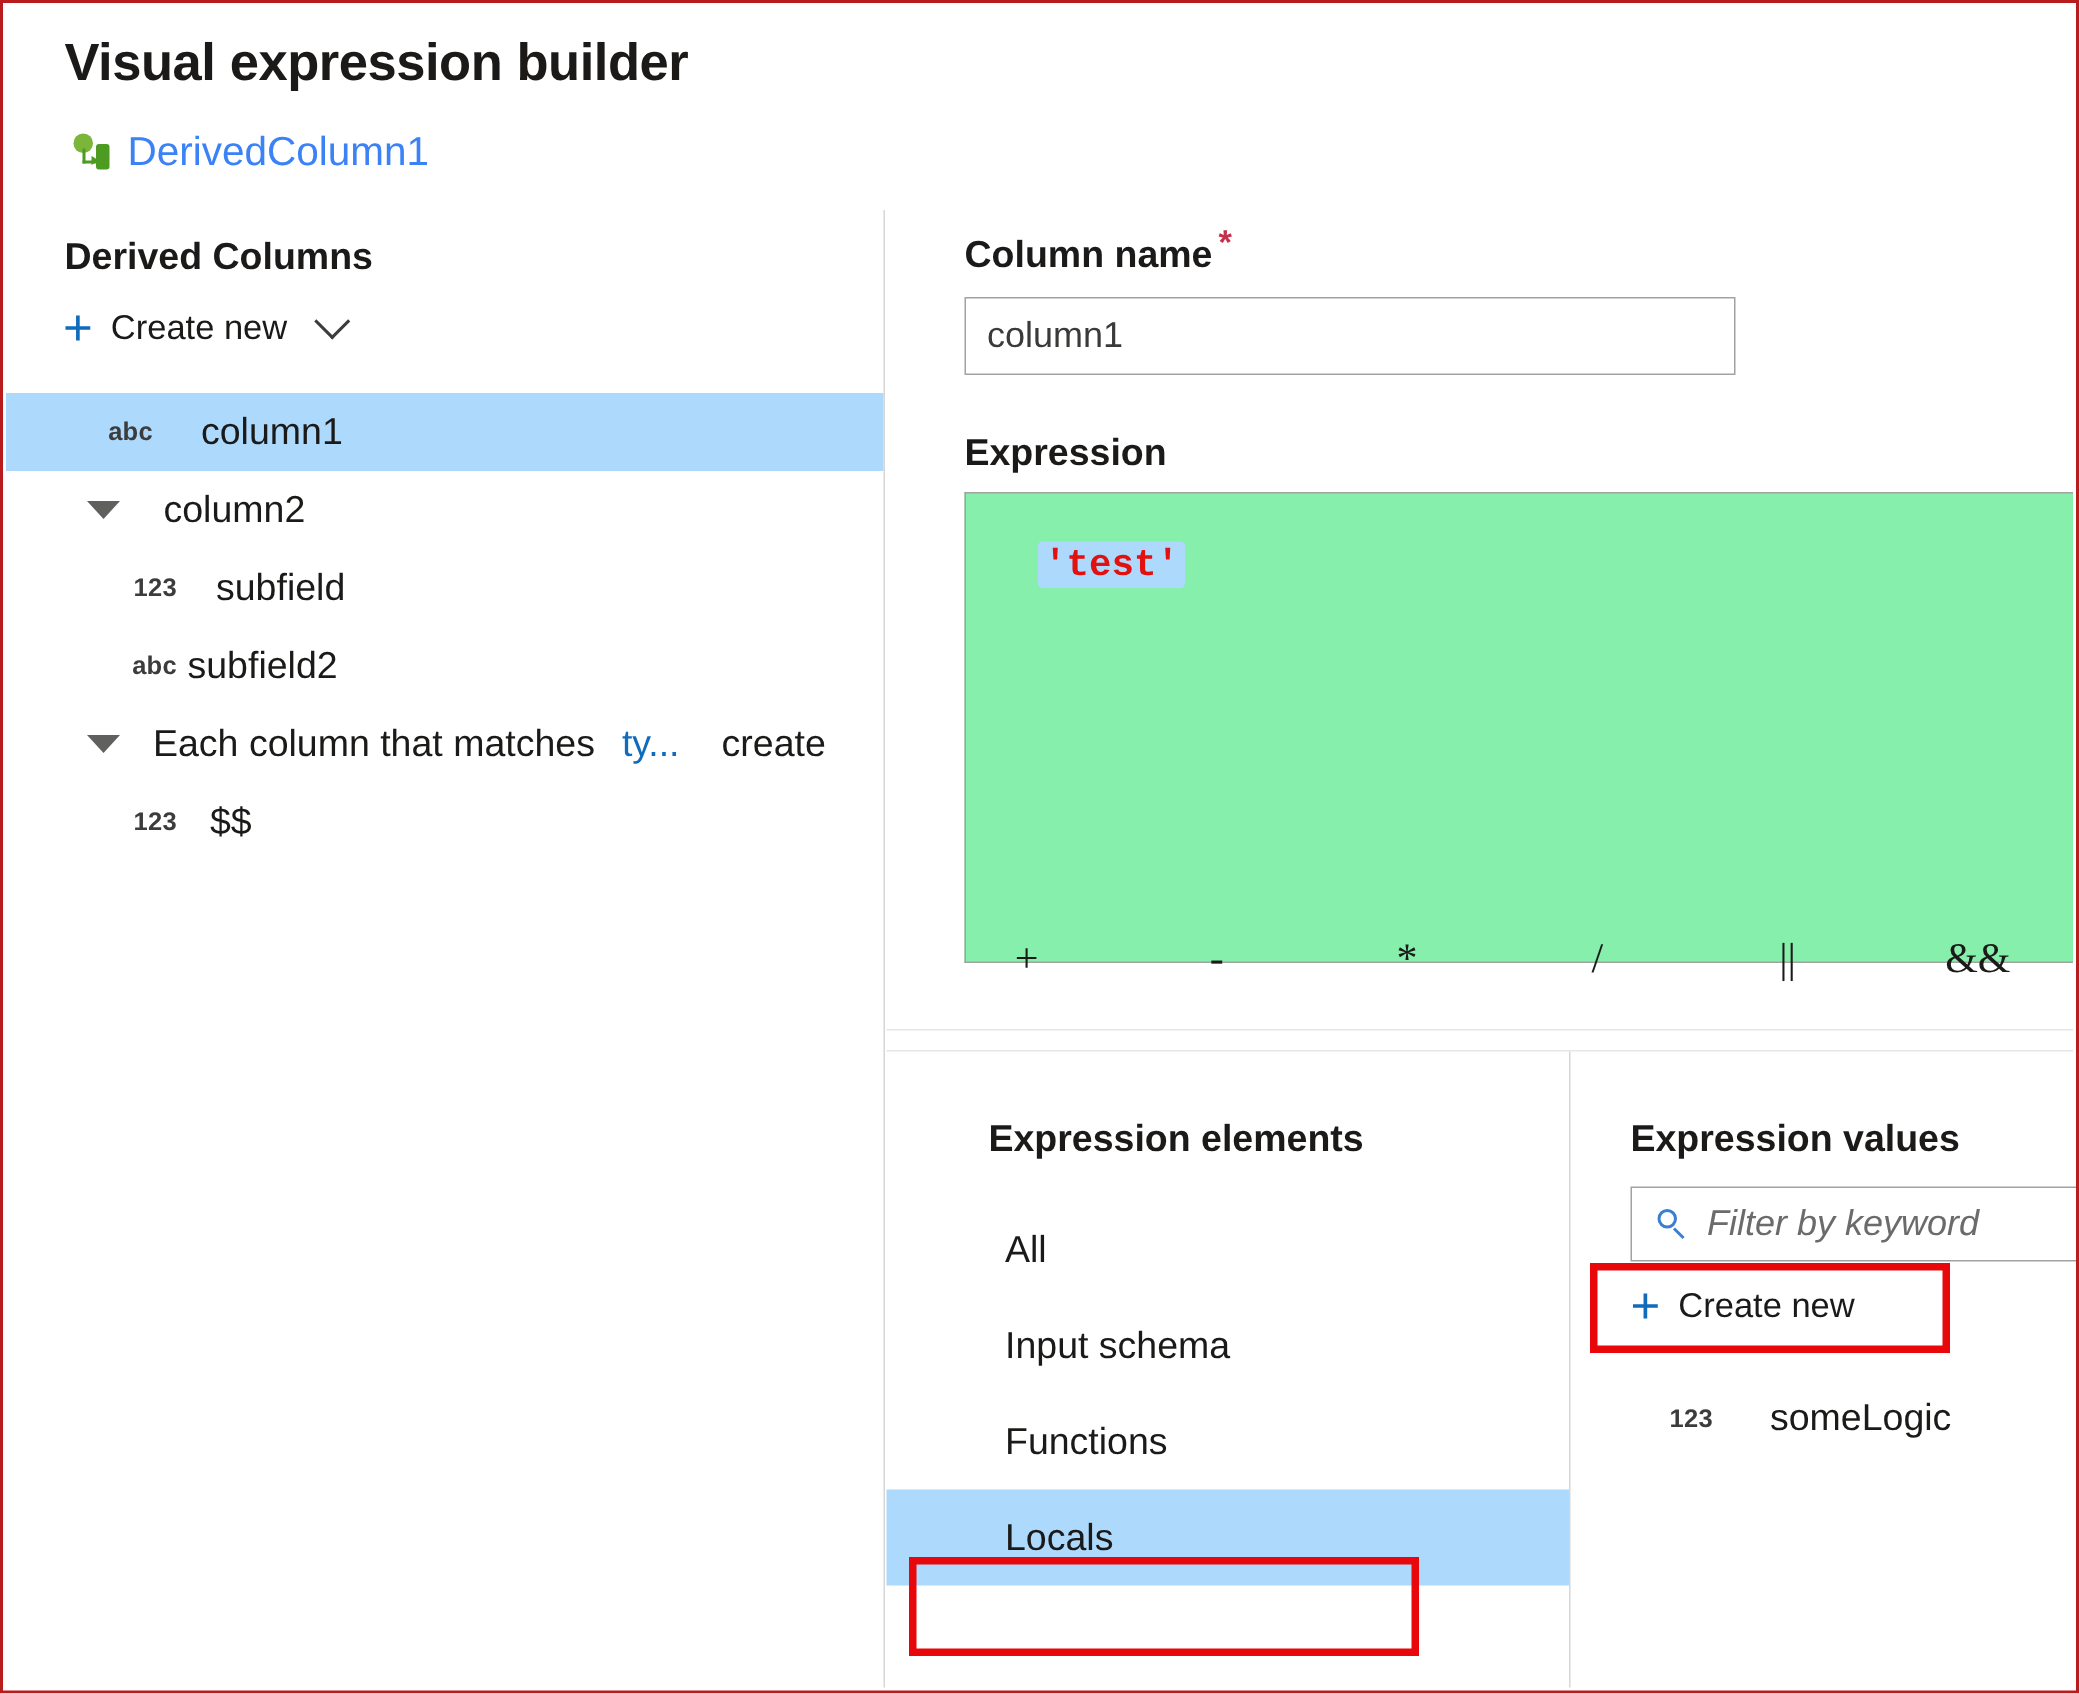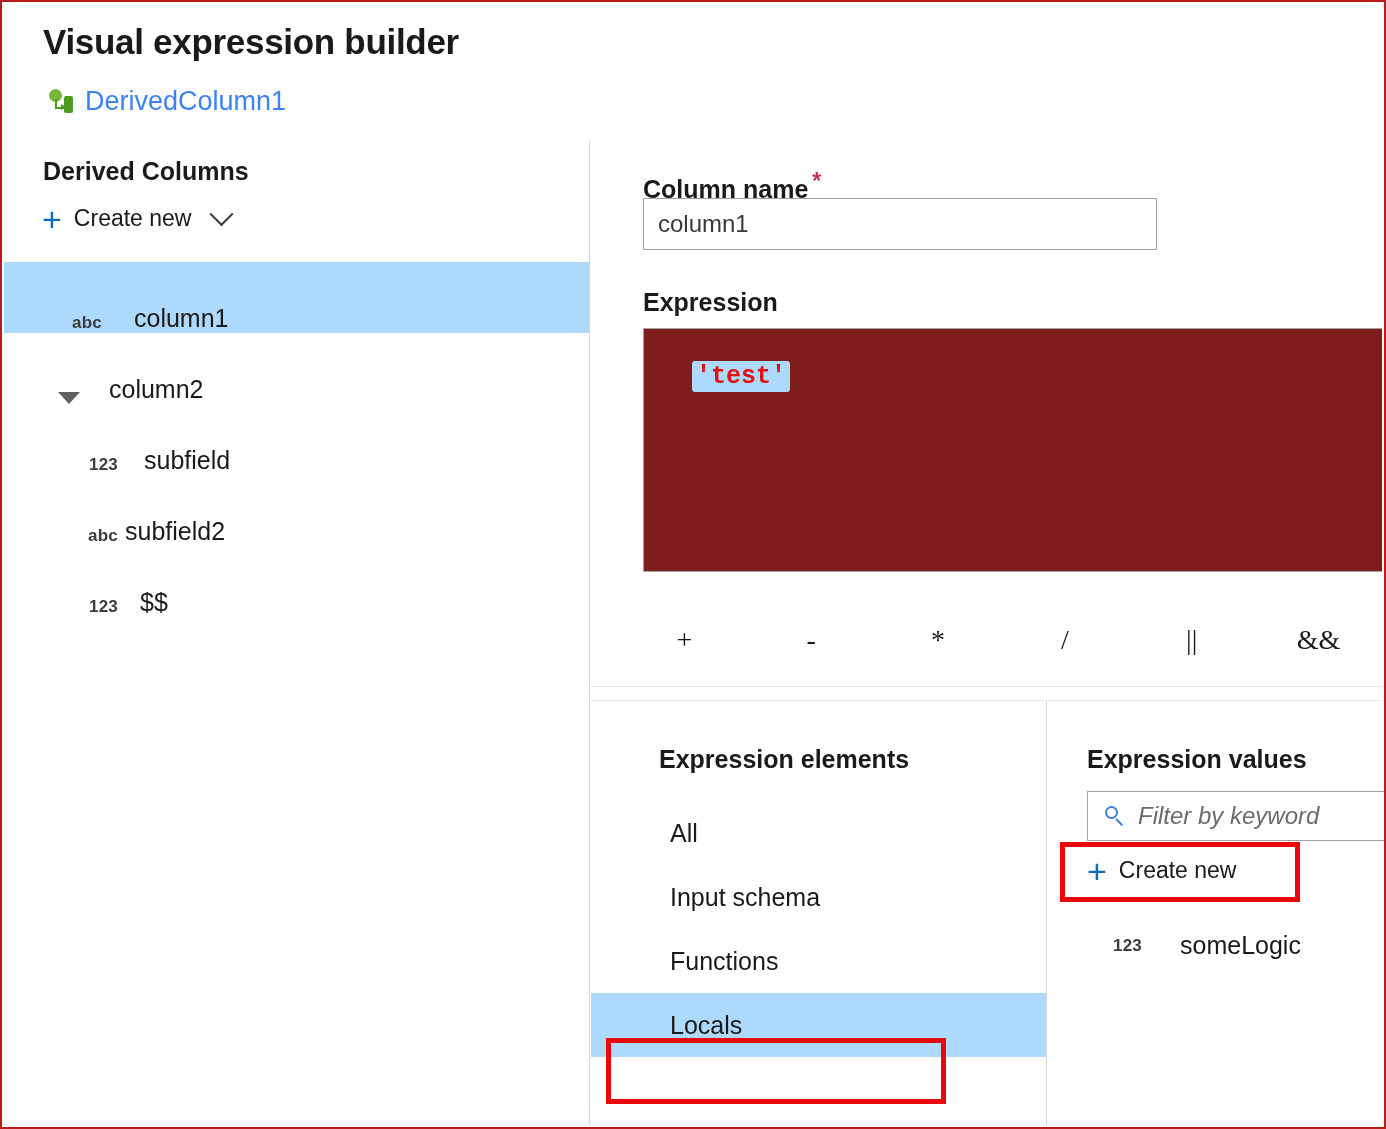--- a/index.html
+++ b/index.html
@@ -146,22 +146,22 @@
   }
 
   .tree {
     position: absolute;
     left: 0;
     top: 122px;
     right: 0;
   }
   .tree-row {
     display: flex;
-    align-items: flex-end;
-    height: 71px;
+    align-items: center;
+    height: 52px;
     white-space: nowrap;
     cursor: pointer;
     overflow: hidden;
   }
   .tree-row.selected {
     background: #acd9fc;
   }
   .tree-row .gutter {
     display: flex;
     align-items: center;
@@ -202,22 +202,21 @@
   }
   .field-label {
     font-size: 25px;
     font-weight: 600;
     color: #1b1a19;
     white-space: nowrap;
   }
   #column-name-label {
     position: absolute;
     left: 52px;
-    top: 28px;
-    text-decoration: underline;
+    top: 8px;
   }
   .required-star {
     color: #c4314b;
     font-size: 23px;
     margin-left: 4px;
     vertical-align: super;
     font-weight: 600;
   }
   #column-name-input {
     position: absolute;
@@ -237,24 +236,24 @@
   #expression-label {
     position: absolute;
     left: 52px;
     top: 148px;
   }
   #expression-editor {
     position: absolute;
     left: 52px;
     top: 188px;
     right: 0;
-    height: 244px;
+    height: 314px;
     border: 1px solid #a2a2a2;
     border-right: none;
-    background: #7f1d1d;
+    background: #86efac;
     box-sizing: border-box;
     overflow: hidden;
   }
   #expression-text {
     position: absolute;
     left: 48px;
     top: 32px;
     font-family: "Liberation Mono", monospace;
     font-size: 25px;
     font-weight: 700;
@@ -500,20 +499,28 @@
         <span class="tree-label" style="margin-left:26px;">subfield</span>
       </div>
 
       <div class="tree-row">
         <span class="gutter" style="width:114px;">
             <span class="type-abc">abc</span>
           </span>
         <span class="tree-label" style="margin-left:7px;">subfield2</span>
       </div>
 
+      <div class="tree-row">
+        <span class="gutter" style="width:76px;">
+            <span class="caret-down"></span>
+          </span>
+        <span class="tree-label" style="margin-left:22px;">Each column that matches</span>
+        <span class="pattern-link" style="margin-left:18px;">ty...</span>
+        <span class="tree-label" style="margin-left:28px;">create</span>
+      </div>
 
       <div class="tree-row">
         <span class="gutter" style="width:114px;">
             <span class="type-123">123</span>
           </span>
         <span class="tree-label mono-dollar" style="margin-left:22px;">$$</span>
       </div>
 
     </div>
   </div>

